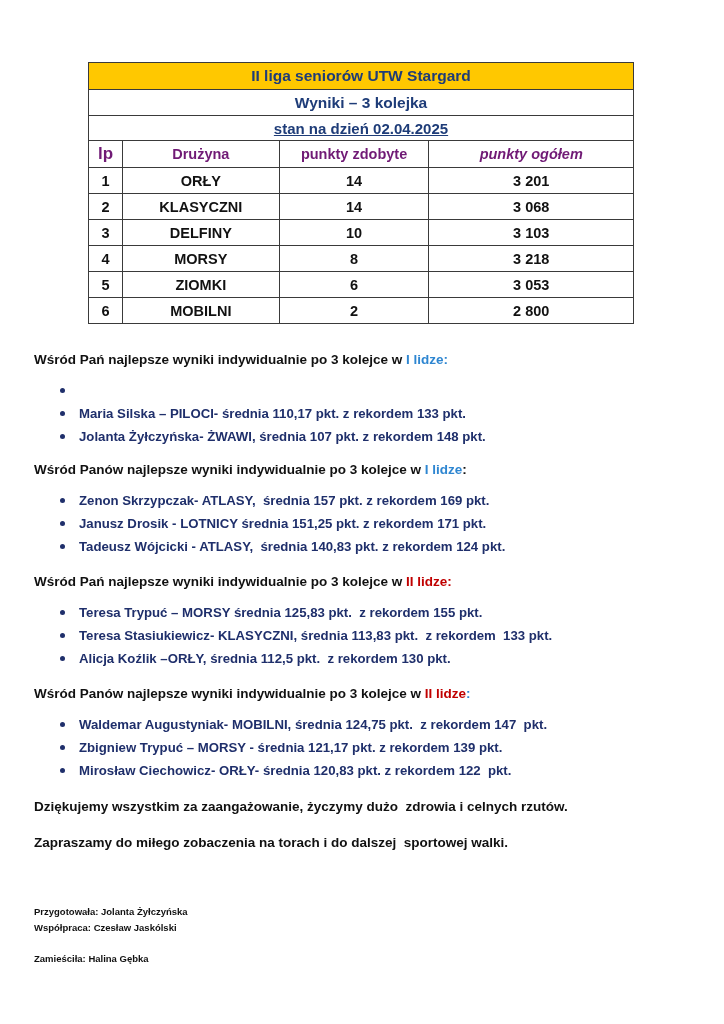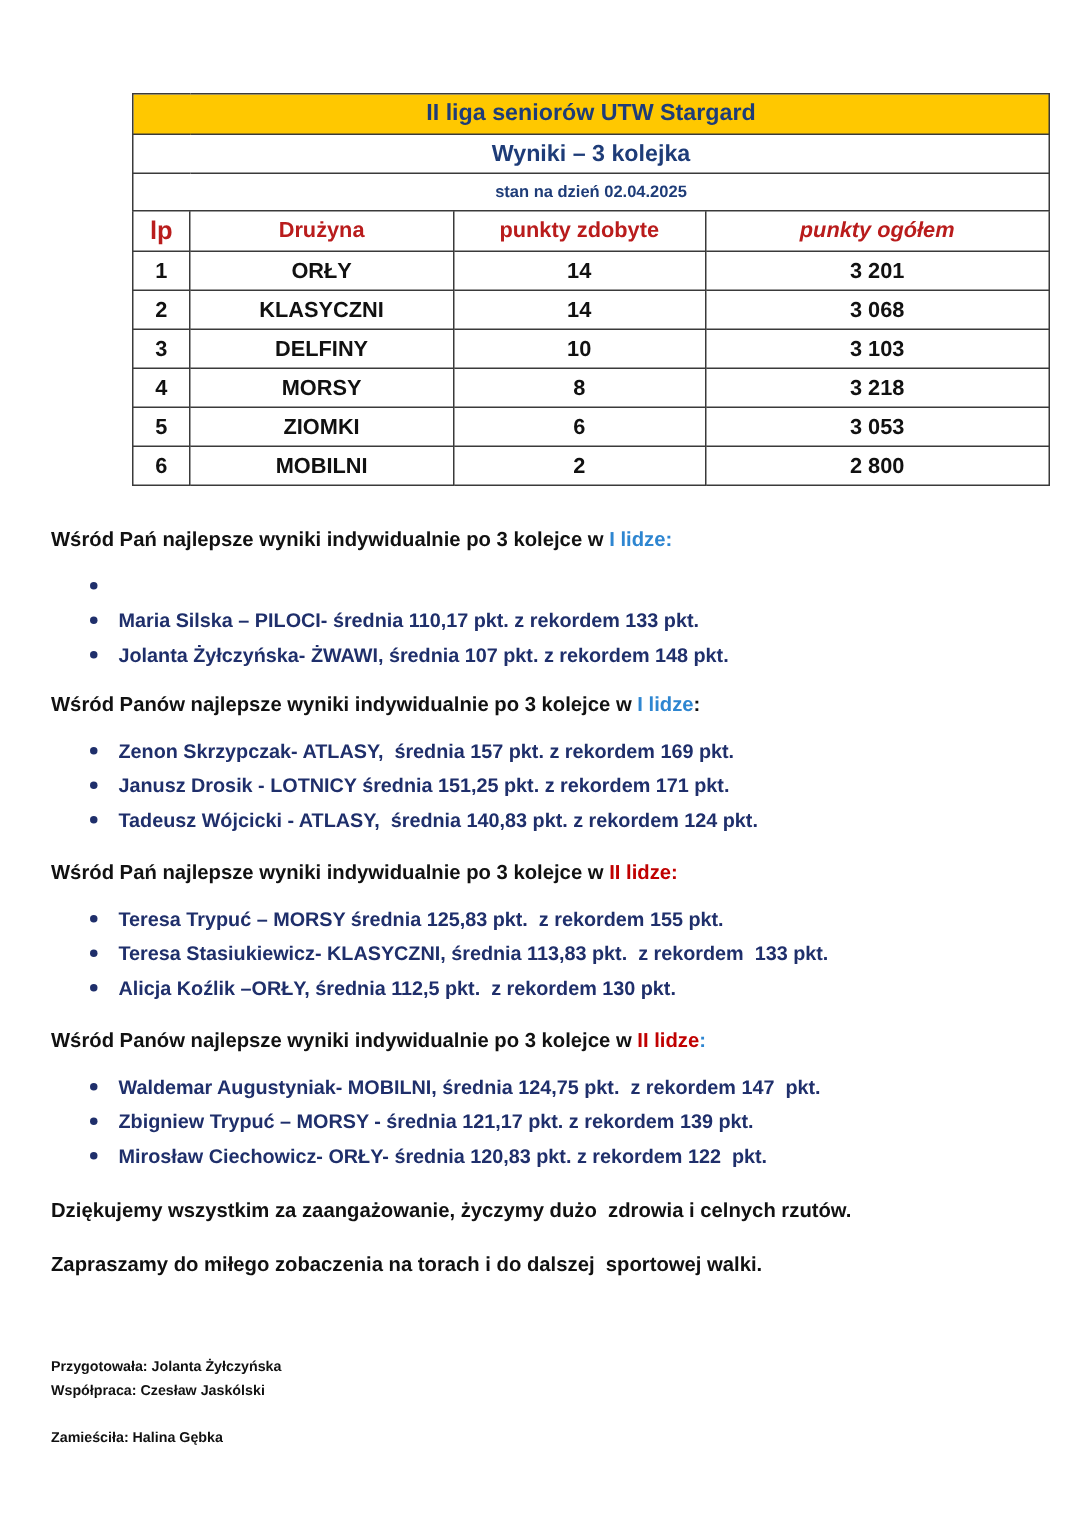--- a/index.html
+++ b/index.html
@@ -1,25 +1,25 @@
 <!DOCTYPE html>
 <html><head>
 <meta charset="utf-8">
 <style>
   html, body { margin:0; padding:0; background:#ffffff; }
   body { width:724px; height:1024px; position:relative; overflow:hidden;
          font-family:"Liberation Sans", sans-serif; }
-  .standings { position:absolute; left:88px; top:62px; width:612px;
+  .standings { position:absolute; left:88px; top:62px; width:546px;
                border-collapse:collapse; font-weight:bold; }
   .standings td { border:1px solid #3a3a3a; text-align:center; padding:0;
                   font-size:14.5px; color:#111; }
   .standings tr.title td { background:#ffc800; color:#1e3c78; font-size:15.5px; height:26px; }
   .standings tr.sub td { color:#1e3c78; font-size:15.5px; height:25px; }
-  .standings tr.date td { color:#1e3c78; font-size:11px; height:24px; }
-  .standings tr.head td { color:#b91c1c; font-size:14.5px; height:26px; }
+  .standings tr.date td { color:#1e3c78; font-size:15px; height:24px;text-decoration:underline; }
+  .standings tr.head td { color:#701a75; font-size:14.5px; height:26px; }
   .standings tr.head td.lp { font-size:17px; }
   .standings tr.row td { height:25px; }
   .c1 { width:33px; } .c2 { width:156px; } .c3 { width:149px; } .c4 { width:204px;font-style:italic; }
 
   .section { position:absolute; left:34px; width:660px; }
   .section h2 { margin:0; font-size:13.5px; font-weight:bold; color:#111; height:22px; line-height:22px; }
   .section .blue { color:#2e86d1;text-align:center; }
   .section .red { color:#c00000; }
   .section ul { list-style:none; margin:8px 0 0 0; padding:0; }
   .section li { position:relative; padding-left:45px; height:23px; line-height:23px;

